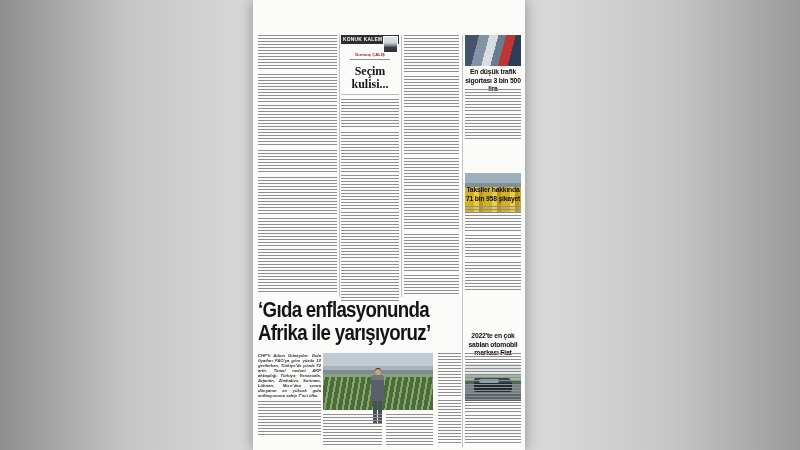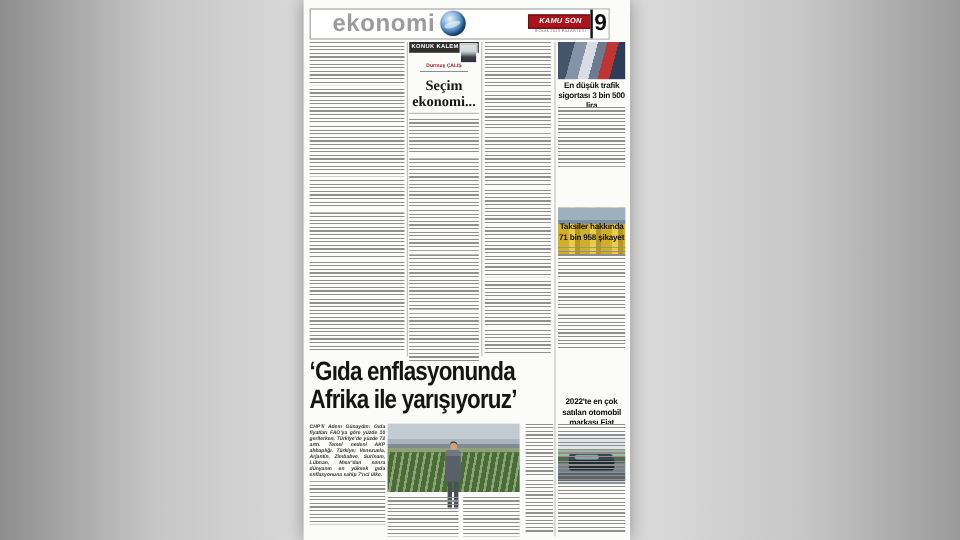--- a/index.html
+++ b/index.html
@@ -80,27 +80,20 @@
     background:linear-gradient(180deg,#707780 0 20%,#5a6069 20% 100%);}
   .man .legs{position:absolute;left:3px;top:32px;width:9px;height:22px;
     background:linear-gradient(90deg,#4a505a 0 45%,transparent 45% 55%,#4a505a 55% 100%);}
 </style>
 </head>
 <body>
 
 <div class="stage">
   <div class="paper">
 
-    <div class="masthead">
-      <div class="section-title">ekonomi</div>
-      <div class="globe"></div>
-      <div class="badge">KAMU SON HABER</div>
-      <div class="mast-date">9 Ocak 2023 PAZARTESİ</div>
-      <div class="pageno">9</div>
-    </div>
 
     <div class="vrule" style="left:86px;top:35px;height:262px;"></div>
     <div class="vrule" style="left:148px;top:35px;height:262px;"></div>
     <div class="vrule" style="left:209px;top:35px;height:412px;"></div>
 
     <div class="col" id="colL">
       <div class="tx" style="height:36px"></div>
       <div class="tx" style="height:28px"></div>
       <div class="tx" style="height:42px"></div>
       <div class="tx" style="height:24px"></div>
@@ -109,21 +102,21 @@
       <div class="tx" style="height:44px"></div>
     </div>
 
     <div class="col" id="colML">
       <div class="konuk-bar">
         <div class="konuk-bar-label">KONUK KALEM</div>
         <div class="konuk-photo"></div>
       </div>
       <div class="konuk-name">Durmuş ÇALIŞ</div>
       <div class="tx konuk-sub"></div>
-      <div class="konuk-headline">Seçim ekonomi...</div>
+      <div class="konuk-headline">Seçim kulisi...</div>
       <div class="konuk-rule"></div>
       <div class="tx" style="height:30px"></div>
       <div class="tx" style="height:40px"></div>
       <div class="tx" style="height:34px"></div>
       <div class="tx" style="height:46px"></div>
       <div class="tx" style="height:40px"></div>
     </div>
 
     <div class="col" id="colMR">
       <div class="tx" style="height:38px"></div>

